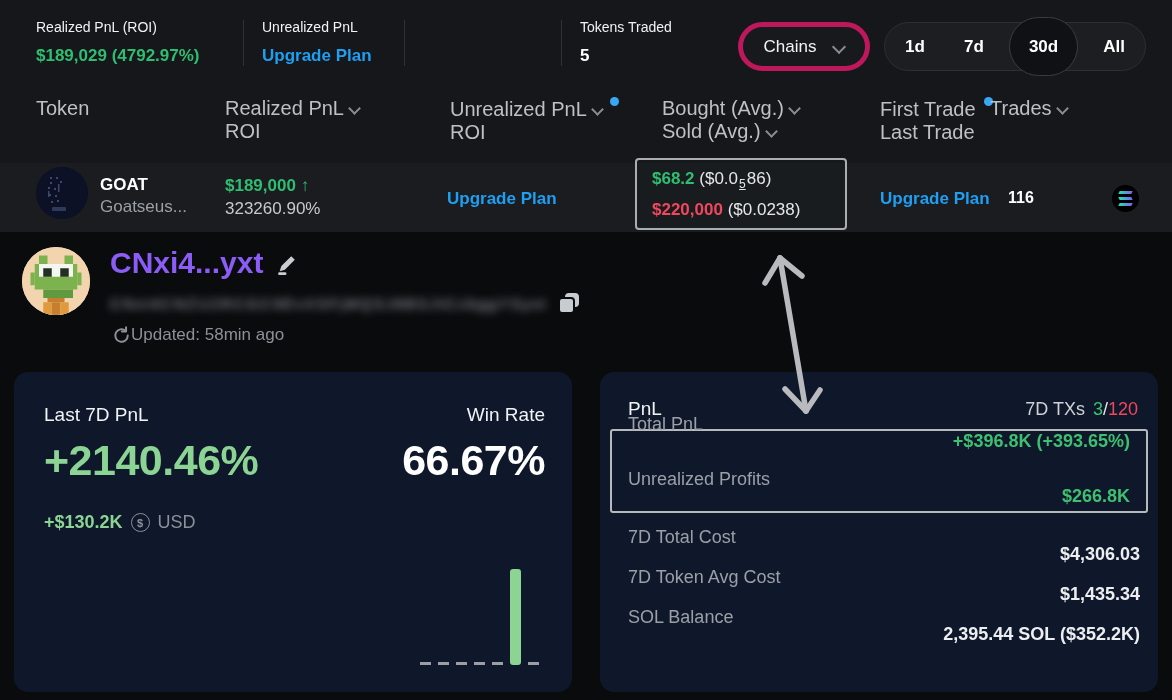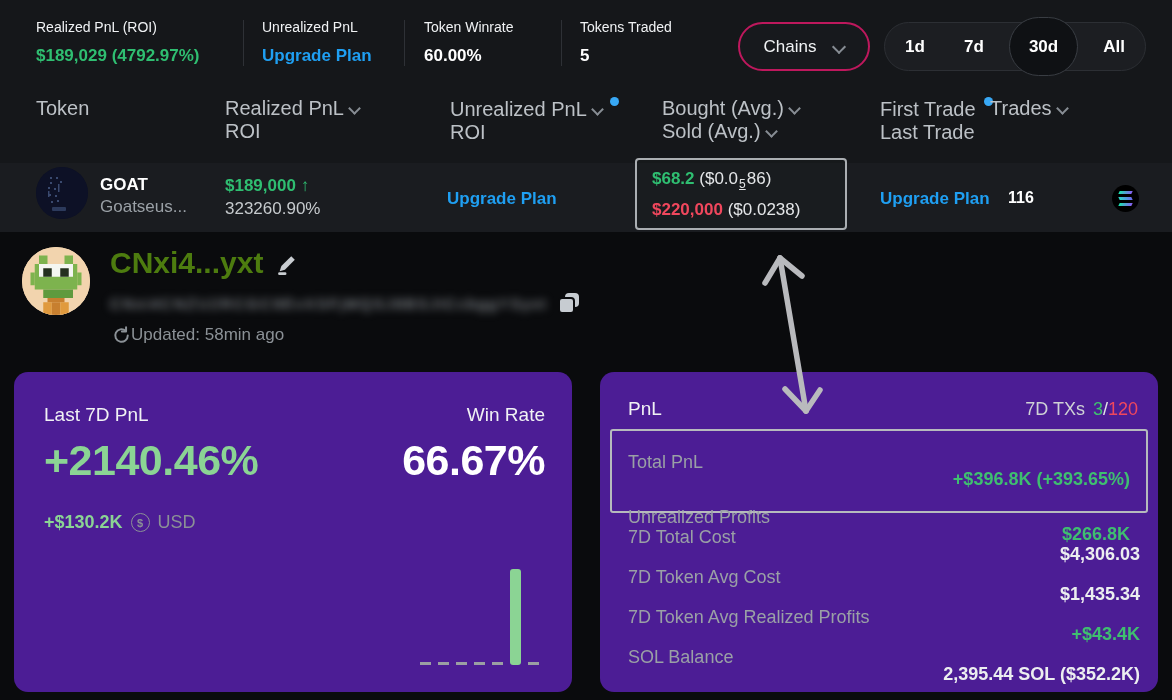--- a/index.html
+++ b/index.html
@@ -12,21 +12,21 @@
   .token-row-strip{position:absolute;left:0;top:163px;width:1172px;height:69px;background:#1a1c20;}
 
   .stat{position:absolute;top:19px;}
   .stat .lbl{font-size:14px;color:#f0f2f4;}
   .stat .val{margin-top:11px;font-size:17px;font-weight:bold;}
   .v-green{color:#2fbe71;}
   .v-blue{color:#1f9ff2;cursor:pointer;}
   .v-white{color:#ffffff;}
   .vdiv{position:absolute;top:20px;width:1px;height:46px;background:#2e3136;}
 
-  .chains-pill{position:absolute;left:738px;top:22px;width:132px;height:49px;border:2px solid #be185d;
+  .chains-pill{position:absolute;left:738px;top:22px;width:132px;height:49px;border:5px solid #be185d;
     border-radius:25px;display:flex;align-items:center;justify-content:center;gap:10px;
     font-size:17px;color:#f0f2f4;background:#17191d;cursor:pointer;box-sizing:border-box;}
   .time-group{position:absolute;left:884px;top:22px;width:262px;height:49px;background:#1c1e22;
     border:1px solid #2c2f34;border-radius:25px;display:flex;align-items:center;
     justify-content:space-between;box-sizing:border-box;padding:0 6px;}
   .tf{font-size:17px;font-weight:bold;color:#fff;padding:0 14px;height:62px;display:flex;
     align-items:center;cursor:pointer;}
   .tf.selected{height:59px;margin-top:0;background:#0f1114;border:1px solid #393d43;
     border-radius:30px;padding:0 19px;box-sizing:border-box;}
 
@@ -59,37 +59,37 @@
   .sub-digit{font-size:12px;vertical-align:-4px;text-decoration:underline;margin:0 1px;color:#e4e6e8;}
 
   .sol-badge{position:absolute;left:1112px;top:185px;width:27px;height:27px;border-radius:50%;
     background:#000;display:flex;flex-direction:column;justify-content:center;align-items:center;gap:3px;}
   .sol-bar{width:13px;height:3px;background:linear-gradient(90deg,#19e6ad,#8a5cf5);transform:skewX(-25deg);}
   .sol-bar.mid{background:linear-gradient(90deg,#2bd9c8,#6f6af0);transform:skewX(25deg);}
 
   
   .profile-avatar{position:absolute;left:22px;top:247px;width:68px;height:68px;border-radius:50%;
     background:#f2d4ae;overflow:hidden;}
-  .profile-name{position:absolute;left:110px;top:246px;font-size:30px;font-weight:bold;color:#4d7c0f;
+  .profile-name{position:absolute;left:110px;top:246px;font-size:30px;font-weight:bold;color:#8b5cf6;
     display:flex;align-items:center;gap:12px;}
   .edit-icon{cursor:pointer;display:inline-flex;}
   .addr-row{position:absolute;left:110px;top:290px;width:490px;height:26px;display:flex;
     align-items:center;gap:10px;}
   .addr-blur{font-size:15px;color:#aab0b6;letter-spacing:2px;white-space:nowrap;overflow:hidden;
     filter:blur(4px);max-width:452px;}
   .copy-icon{position:relative;width:21px;height:21px;display:inline-block;cursor:pointer;flex:none;}
   .cp-back{position:absolute;right:0;top:0;width:14px;height:14px;border-radius:4px;background:#c7ccd1;}
   .cp-front{position:absolute;left:0;bottom:0;width:13px;height:13px;border-radius:4px;
     background:#c7ccd1;border:2px solid #0a0b0d;}
   .updated-row{position:absolute;left:112px;top:325px;display:flex;align-items:center;
     font-size:17px;color:#8b9196;}
   .refresh-icon{cursor:pointer;display:inline-flex;}
 
   
-  .card{position:absolute;top:372px;width:558px;height:320px;background:#4c1d95;border-radius:14px;}
+  .card{position:absolute;top:372px;width:558px;height:320px;background:#0f172a;border-radius:14px;}
   .card.left{left:14px;}
   .card.right{left:600px;}
 
   .lc-head{position:absolute;left:30px;right:27px;top:32px;display:flex;justify-content:space-between;
     font-size:19px;color:#f0f2f4;}
   .lc-big{position:absolute;left:30px;right:27px;top:64px;display:flex;justify-content:space-between;
     align-items:baseline;font-size:43px;font-weight:bold;letter-spacing:-.5px;}
   .lc-big .pct{color:#8bd494;}
   .lc-big .wr{color:#ffffff;}
   .lc-usd{position:absolute;left:30px;top:140px;display:flex;align-items:center;gap:8px;font-size:18px;}
@@ -105,21 +105,21 @@
   .rc-head{position:absolute;left:28px;right:20px;top:26px;display:flex;justify-content:space-between;
     align-items:center;}
   .rc-title{font-size:19px;color:#f0f2f4;}
   .rc-txs{font-size:18px;}
   .rc-txs .t-lbl{color:#cfd2d5;margin-right:8px;}
   .rc-txs .t-cur{color:#3fbf70;}
   .rc-txs .t-sep{color:#e4e6e8;}
   .rc-txs .t-tot{color:#f0475d;}
 
   .hl-box{position:absolute;left:10px;top:57px;width:538px;height:84px;border:2px solid #b6babd;
-    border-radius:3px;box-sizing:border-box;display:flex;flex-direction:column;justify-content:flex-start;
+    border-radius:3px;box-sizing:border-box;display:flex;flex-direction:column;justify-content:flex-end;
     padding:4px 0;z-index:5;}
   .hl-row{display:flex;justify-content:space-between;align-items:center;padding:0 16px;font-size:18px;}
   .rc-rows{position:absolute;left:0;top:145px;width:558px;}
   .rc-row{height:40px;display:flex;justify-content:space-between;align-items:center;
     padding:0 18px 0 28px;font-size:18px;}
   .r-lbl{color:#9aa0a6;}
   .r-val{color:#eceef0;font-weight:bold;margin-top:34px;}
   .r-val.green{color:#3fbf70;}
 
   
@@ -136,24 +136,20 @@
     <div class="stat" style="left:36px">
       <div class="lbl">Realized PnL (ROI)</div>
       <div class="val v-green">$189,029 (4792.97%)</div>
     </div>
     <div class="vdiv" style="left:243px"></div>
     <div class="stat" style="left:262px">
       <div class="lbl">Unrealized PnL</div>
       <div class="val v-blue">Upgrade Plan</div>
     </div>
     <div class="vdiv" style="left:404px"></div>
-    <div class="stat" style="left:424px">
-      <div class="lbl">Token Winrate</div>
-      <div class="val v-white">60.00%</div>
-    </div>
     <div class="vdiv" style="left:561px"></div>
     <div class="stat" style="left:580px">
       <div class="lbl">Tokens Traded</div>
       <div class="val v-white">5</div>
     </div>
 
     <div class="chains-pill">
       <span>Chains</span>
       <span class="caret"></span>
     </div>
@@ -326,24 +322,20 @@
     <div class="rc-rows">
       <div class="rc-row">
         <span class="r-lbl">7D Total Cost</span>
         <span class="r-val">$4,306.03</span>
       </div>
       <div class="rc-row">
         <span class="r-lbl">7D Token Avg Cost</span>
         <span class="r-val">$1,435.34</span>
       </div>
       <div class="rc-row">
-        <span class="r-lbl">7D Token Avg Realized Profits</span>
-        <span class="r-val green">+$43.4K</span>
-      </div>
-      <div class="rc-row">
         <span class="r-lbl">SOL Balance</span>
         <span class="r-val">2,395.44 SOL ($352.2K)</span>
       </div>
     </div>
   </div>
 
   <svg class="arrow-overlay" width="110" height="190" viewBox="0 0 110 190">
     <g stroke="#b9babd" stroke-width="5.5" stroke-linecap="round" fill="none">
       <line x1="40" y1="18" x2="66" y2="171"></line>
       <line x1="40" y1="18" x2="25" y2="43"></line>

